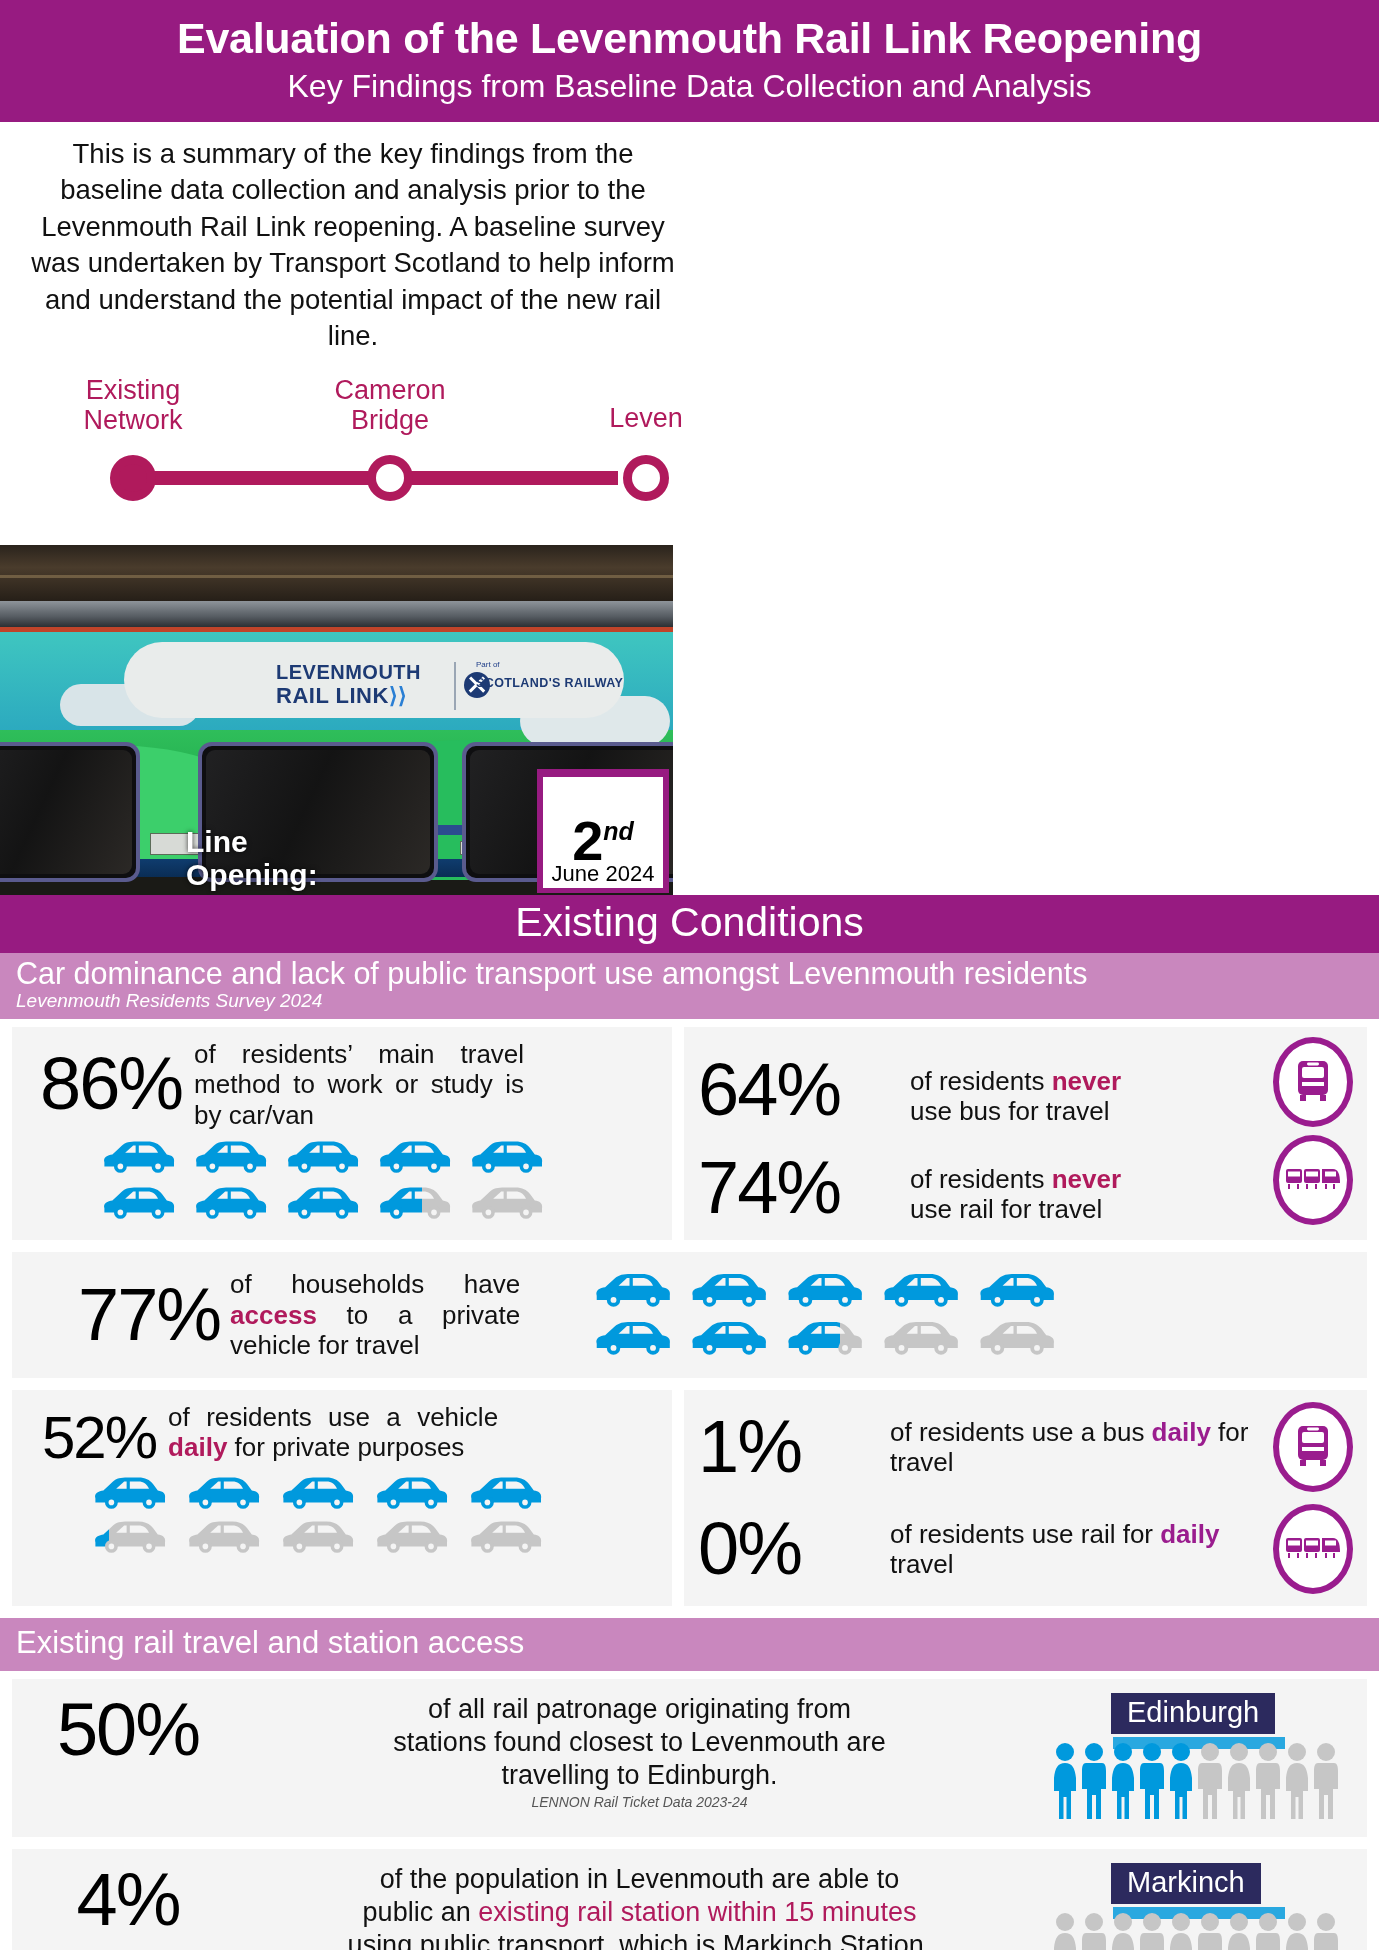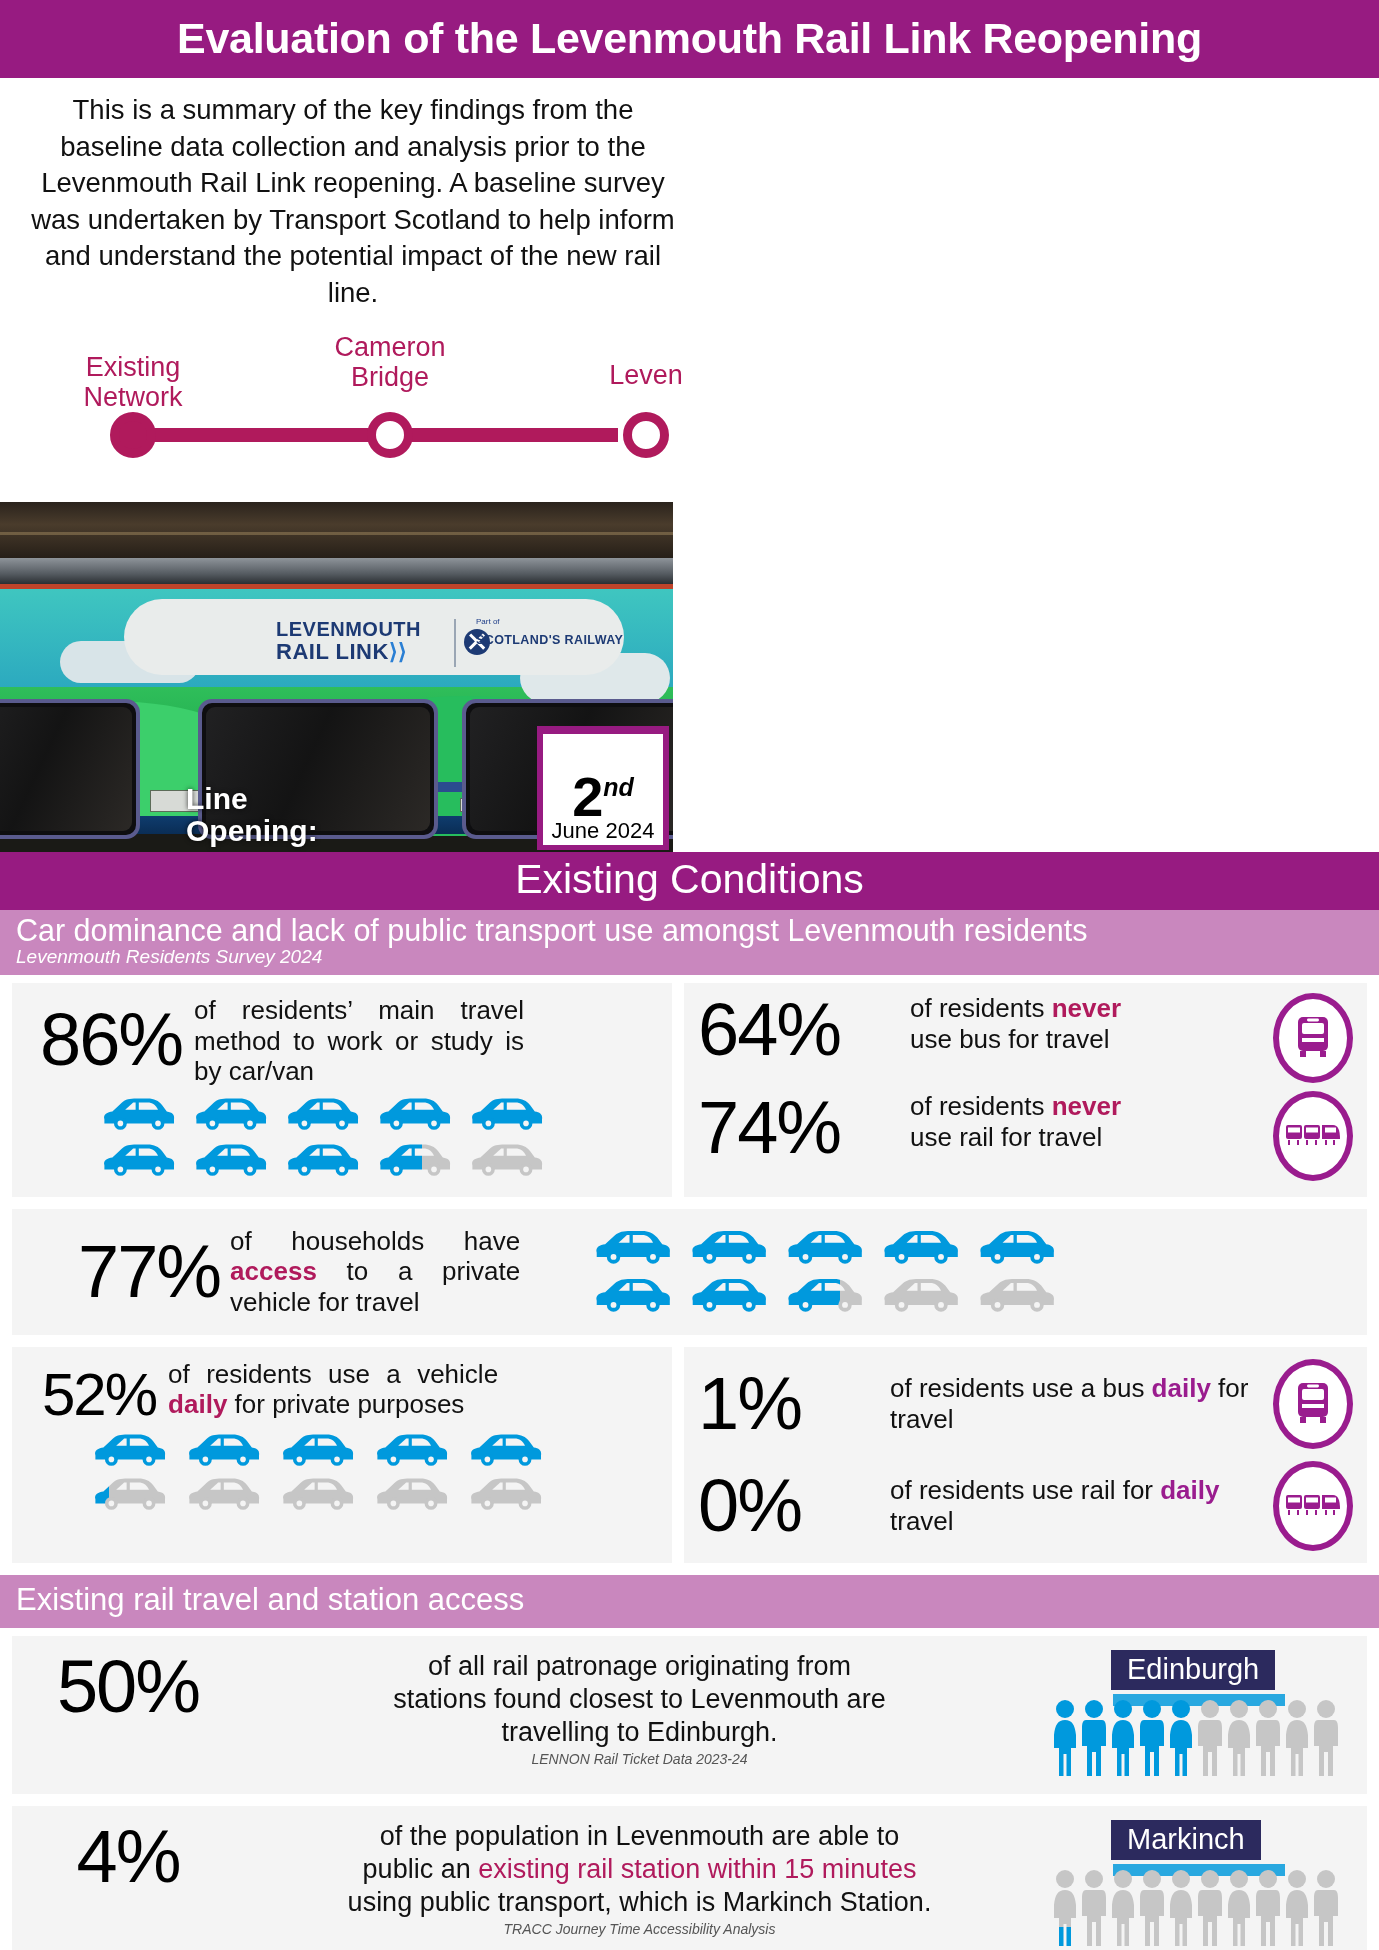--- a/index.html
+++ b/index.html
@@ -52,21 +52,21 @@
   .st-labels { position: relative; height: 80px; }
   .st-label {
     position: absolute;
     color: #B01A5C;
     font-size: 27px;
     line-height: 1.12;
     text-align: center;
     transform: translateX(-50%);
     white-space: pre-line;
   }
-  .st-label.l1 { left: 105px; top: 0; margin-top: 20px; }
+  .st-label.l1 { left: 105px; top: 0; }
   .st-label.l2 { left: 362px; top: 0; }
   .st-label.l3 { left: 618px; top: 28px; }
   .st-line {
     position: absolute;
     left: 95px; right: 60px; top: 96px;
     height: 14px; background: #B01A5C;
   }
   .st-node {
     position: absolute; top: 80px;
     width: 46px; height: 46px; border-radius: 50%;
@@ -188,21 +188,21 @@
   
   .c86 { padding:12px 16px 14px 16px; }
   .c86-top { display:flex; align-items:flex-start; gap:12px; }
   .c86-top .stat-num { font-size:74px; padding-top:8px; padding-left:12px; }
   .c86-top .stat-txt { width: 330px; text-align:justify; }
   .c86-cars { display:flex; flex-direction:column; gap:2px; margin:6px 0 0 70px; }
   .car-row { display:flex; gap:12px; }
 
   
   .c64 { padding:10px 14px 10px 14px; display:flex; flex-direction:column; gap:8px; }
-  .c64-line { display:flex; align-items:flex-start; gap:20px; }
+  .c64-line { display:flex; align-items:flex-end; gap:20px; }
   .c64-line .stat-num { width:192px; text-align:left; font-size:74px; }
   .c64-line .stat-txt { flex:1; font-size:26px; }
 
   
   .c77 { padding:16px 16px; display:flex; align-items:center; }
   .c77 .stat-num { font-size:74px; padding-left:50px; }
   .c77 .stat-txt { width:290px; text-align:justify; margin-left:10px; }
   .c77-cars { margin-left:70px; display:flex; flex-direction:column; gap:2px; }
 
   
@@ -240,20 +240,21 @@
   .city-bar { position:absolute; left:62px; top:44px; width:172px; height:12px; background:#29A8E0; }
   .people-strip { position:absolute; bottom:0; left:0; display:flex; gap:1px; }
 </style>
 </head>
 <body>
 
 <div class="page">
 
   <div class="title-banner">
     <div class="title-main">Evaluation of the Levenmouth Rail Link Reopening</div>
+    <div class="title-sub">Key Findings from Baseline Data Collection and Analysis</div>
   </div>
 
   <div class="intro-row">
 
     <div class="intro-left">
       <div class="intro-text">This is a summary of the key findings from the baseline data collection and analysis prior to the Levenmouth Rail Link reopening. A baseline survey was undertaken by Transport Scotland to help inform and understand the potential impact of the new rail line.</div>
 
       <div class="station-diagram">
         <div class="st-labels">
           <div class="st-label l1">Existing

